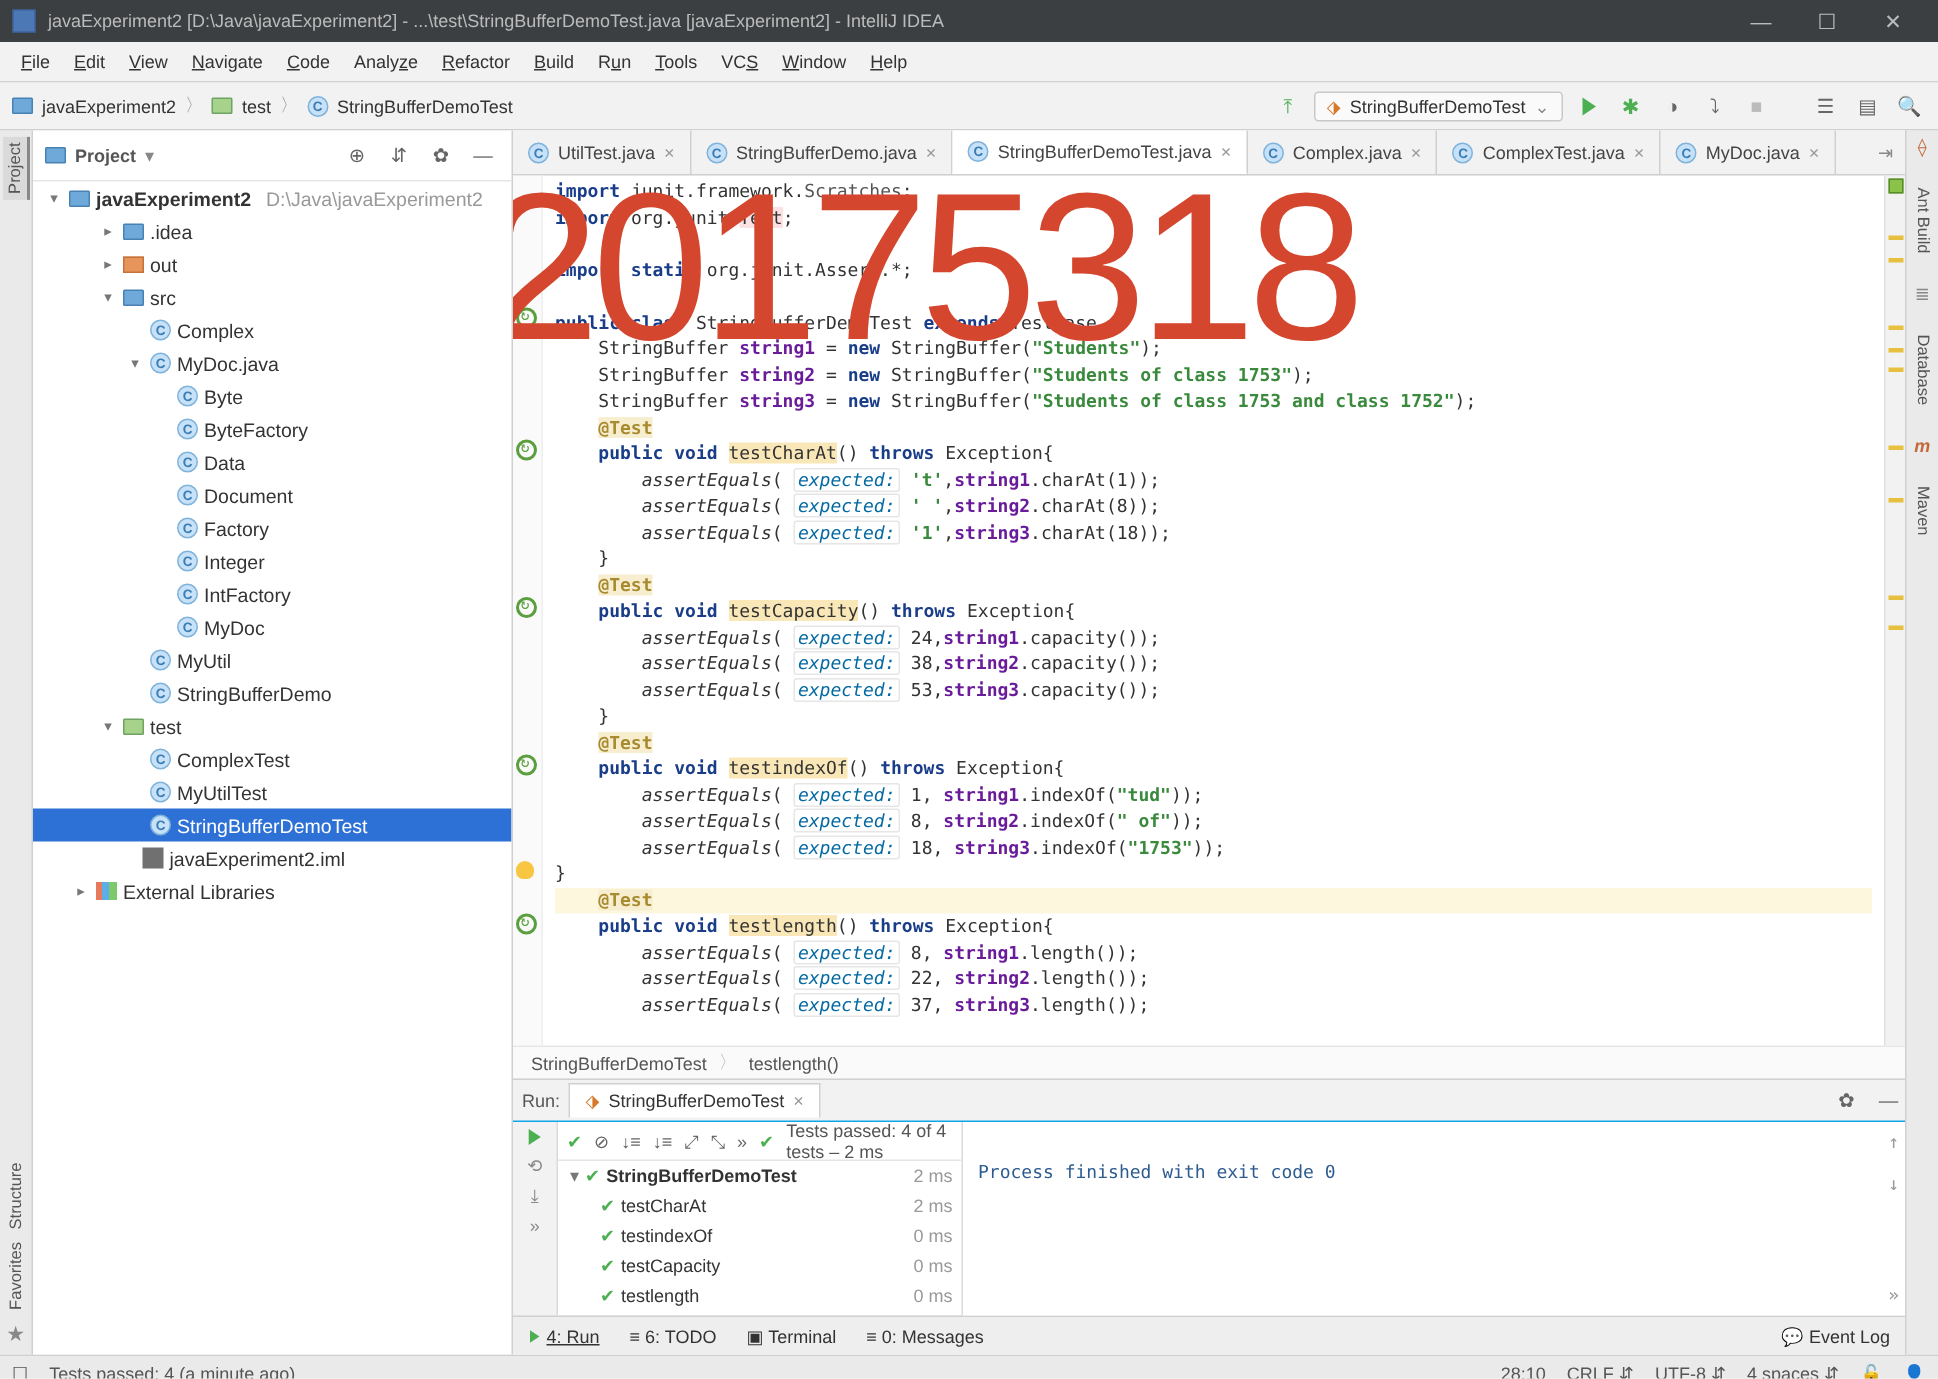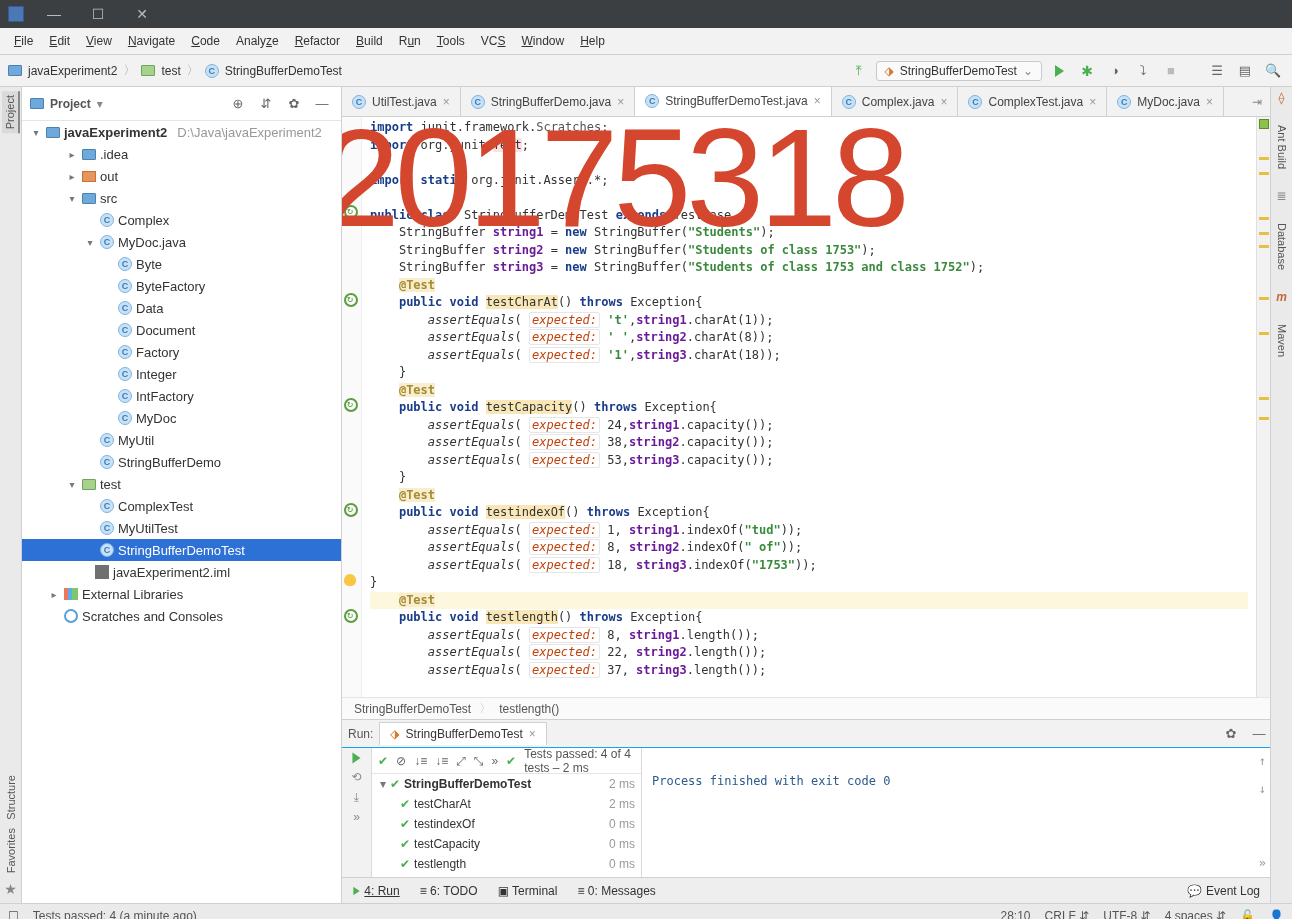--- a/index.html
+++ b/index.html
@@ -45,21 +45,21 @@
 .guttericons { width: 20px; background: #fafafa; border-right: 1px solid #eee; position: relative; }
 .cycleicon { position: absolute; left: 2px; width: 14px; height: 14px; border-radius: 7px; border: 2px solid #5a9e3d; font-size: 0; }
 .cycleicon::after { content: "↻"; font-size: 10px; color: #5a9e3d; position: absolute; left: 1px; top: -2px; }
 .bulb { position: absolute; left: 2px; width: 12px; height: 12px; background: #f9c642; border-radius: 50% 50% 40% 40%; }
 .code { flex: 1; padding: 2px 8px; line-height: 17.5px; white-space: pre; position: relative; }
 .kw { color: #1a3d8a; font-weight: bold; }
 .str { color: #3a8a3d; font-weight: bold; }
 .ann { color: #a88a2f; background: #f7eecf; font-weight: bold; }
 .fld { color: #6a1b9a; font-weight: bold; }
 .fnhl { background: #f9e7b8; }
-.param { color: #c2410c; font-style: italic; border: 1px solid #e6e6e6; padding: 0 2px; border-radius: 2px; }
+.param { color: #0369a1; font-style: italic; border: 1px solid #e6e6e6; padding: 0 2px; border-radius: 2px; }
 .cm { color: #555; }
 .testhl { background: #fbe1e1; }
 .caretline { background: #fdf7de; display: inline-block; width: 100%; }
 .errstripe { width: 14px; background: #f2f2f2; border-left: 1px solid #e0e0e0; position: relative; }
 .errstripe .mark { position: absolute; left: 2px; width: 10px; height: 3px; }
 .errstripe .y { background: #e8c040; }
 .errstripe .sq { top: 2px; width: 10px; height: 10px; background: #8bc24a; border: 1px solid #5a8c2c; }
 .breadcrumb { height: 22px; background: #fafafa; border-top: 1px solid #e5e5e5; display: flex; align-items: center; padding: 0 12px; color: #555; font-size: 12px; gap: 8px; }
 .runpanel { height: 158px; border-top: 1px solid #d0d0d0; background: #f2f2f2; display: flex; flex-direction: column; }
 .runtabrow { display: flex; height: 28px; align-items: center; border-bottom: 1px solid #0ea5e9; padding-left: 6px; gap: 6px; }
@@ -82,20 +82,21 @@
 .orangefld { width: 14px; height: 11px; background: #e8955c; border: 1px solid #c4733c; display: inline-block; }
 .libicon { width: 14px; height: 12px; display: inline-block; background: linear-gradient(to right, #e77a5d 30%, #5dade7 30% 60%, #7cc96b 60%); }
 .scratchicon { width: 14px; height: 14px; border-radius: 7px; border: 2px solid #5aa0d8; display: inline-block; }
 .imlicon { width: 14px; height: 14px; background: #707070; display: inline-block; position: relative; }
 </style>
 </head>
 <body>
 
 <div class="titlebar">
   <div class="icon"></div>
+  <div class="title">javaExperiment2 [D:\Java\javaExperiment2] - ...\test\StringBufferDemoTest.java [javaExperiment2] - IntelliJ IDEA</div>
   <div class="winbtn">—</div>
   <div class="winbtn">☐</div>
   <div class="winbtn">✕</div>
 </div>
 
 <div class="menubar">
   <div class="mitem"><u>F</u>ile</div>
   <div class="mitem"><u>E</u>dit</div>
   <div class="mitem"><u>V</u>iew</div>
   <div class="mitem"><u>N</u>avigate</div>
@@ -265,25 +266,20 @@
           </div>
           <div class="trow" style="padding-left: 57px;">
             <span class="arrow"></span>
             <span class="imlicon"></span>
             <span>javaExperiment2.iml</span>
           </div>
           <div class="trow" style="padding-left: 26px;">
             <span class="arrow">▸</span>
             <span class="libicon"></span>
             <span>External Libraries</span>
-          </div>
-          <div class="trow" style="padding-left: 26px;">
-            <span class="arrow"></span>
-            <span class="scratchicon"></span>
-            <span>Scratches and Consoles</span>
           </div>
         </div>
     </div>
   </div>
 
   <div class="editorarea">
     <div class="tabsrow" id="tabsrow">
         <div class="etab">
           <span class="javaicon">C</span>
           <span>UtilTest.java</span>

